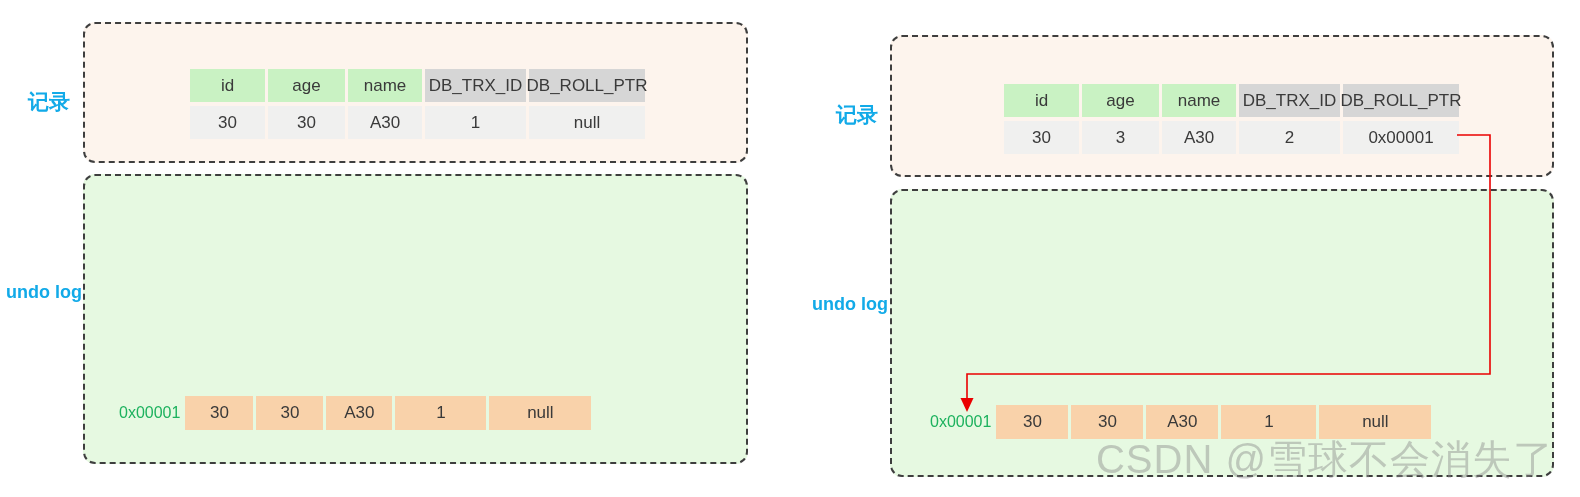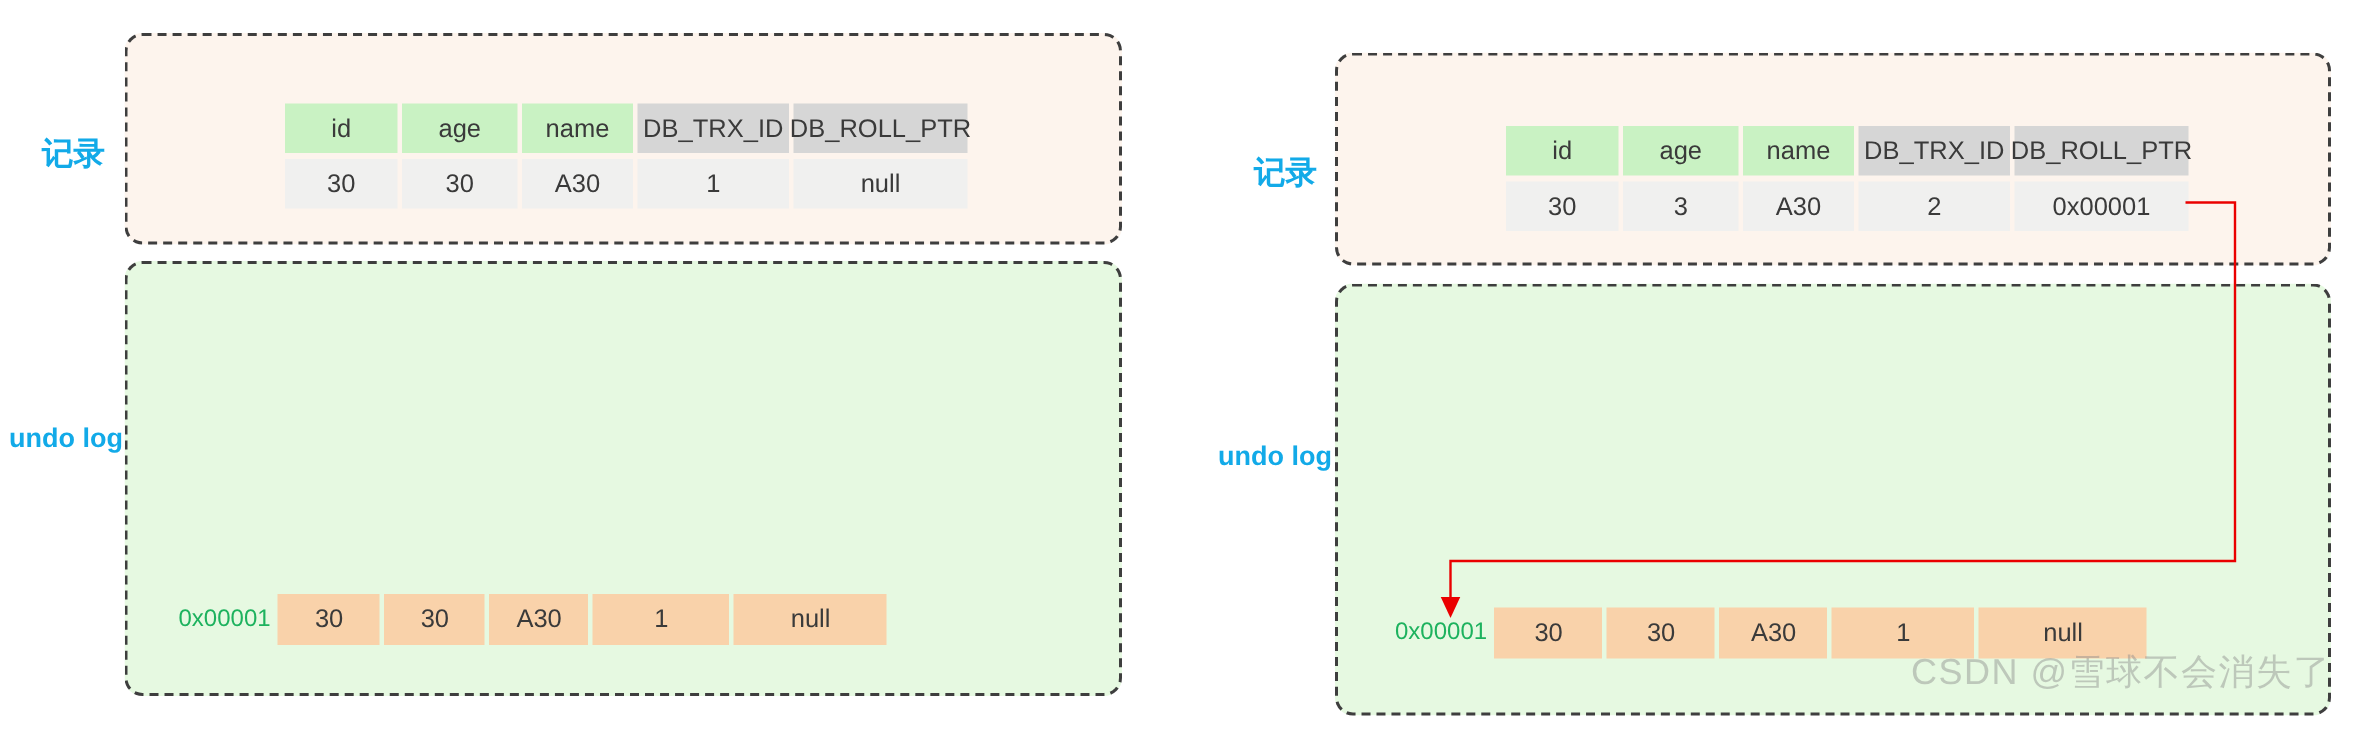--- a/index.html
+++ b/index.html
@@ -65,21 +65,21 @@
   
   #arrow-overlay{
     position:absolute;left:0;top:0;width:1580px;height:497px;
     pointer-events:none;
   }
 
   
   .watermark{
     position:absolute;
     right:26px;top:432px;
-    font-size:24px;
+    font-size:40px;
     color:rgba(140,140,140,0.45);
     letter-spacing:1px;
     white-space:nowrap;
     z-index:6;
     margin-left:16px;
   }
 </style>
 </head>
 <body>
 

